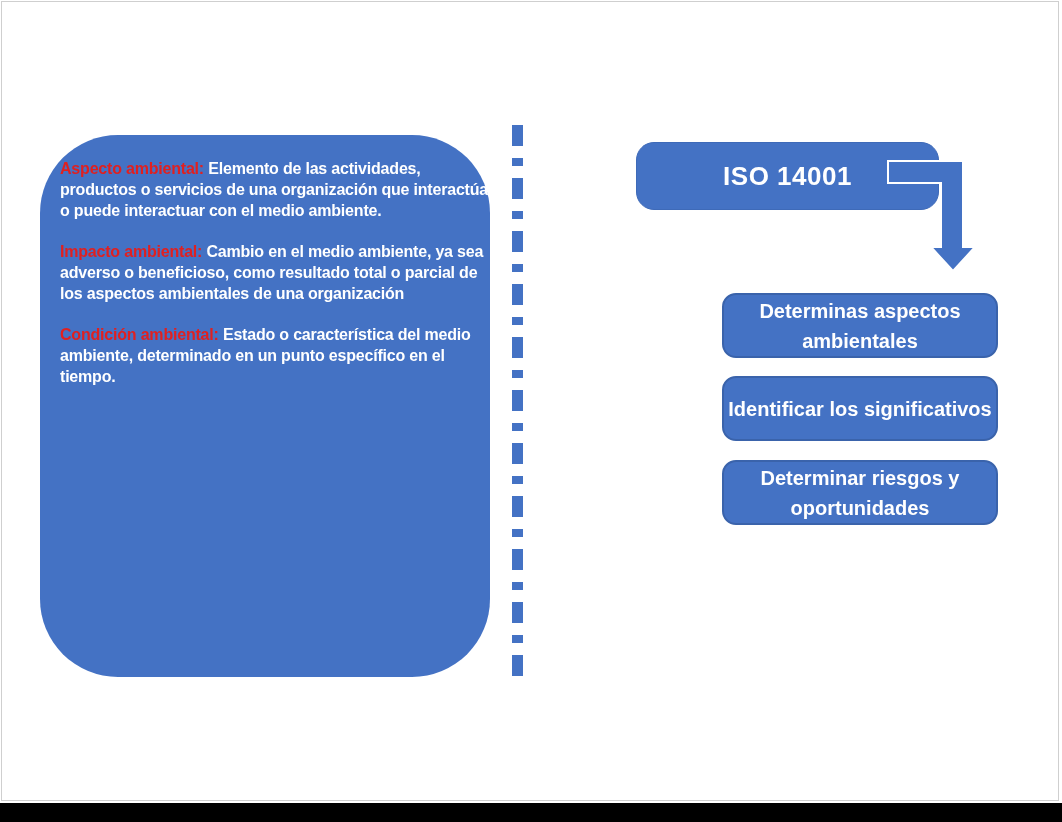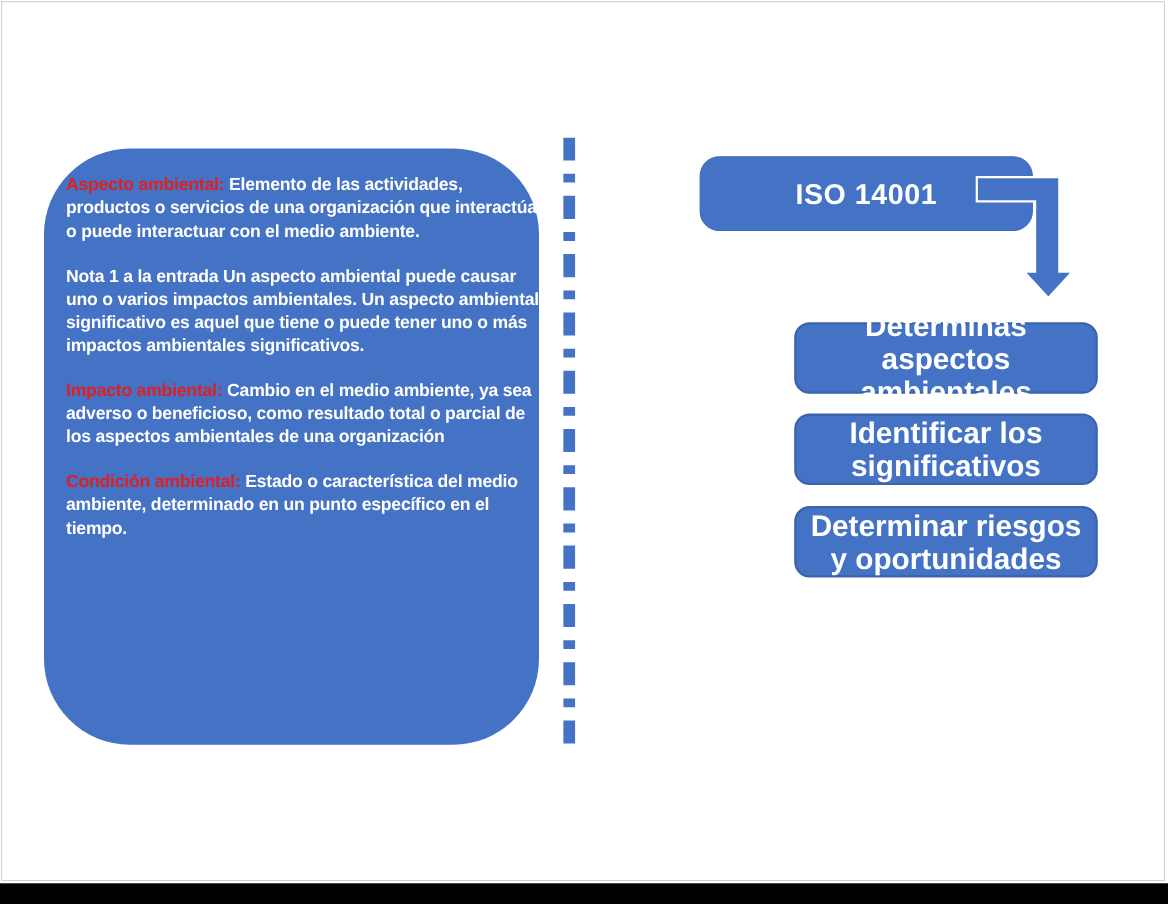--- a/index.html
+++ b/index.html
@@ -35,40 +35,39 @@
     position:absolute;left:623px;top:142px;width:303px;height:68px;
     background:var(--accent);border:1px solid #3e6ab8;border-radius:18px;
     box-sizing:border-box;display:flex;align-items:center;justify-content:center;
     color:#ffffff;font-weight:bold;font-size:26px;letter-spacing:0.5px;margin-left:13px;
   }
   .arrow-wrap{position:absolute;left:880px;top:150px;width:110px;height:135px;z-index:5;}
   .step{
     position:absolute;left:722px;width:276px;height:65px;
     background:var(--accent);border:2.5px solid var(--step-border);border-radius:14px;
     box-sizing:border-box;display:flex;align-items:center;justify-content:center;
-    text-align:center;color:#ffffff;font-weight:bold;font-size:27px;line-height:30px;
+    text-align:center;color:#ffffff;font-weight:bold;font-size:20px;line-height:30px;
     padding:0 4px;
   }
   .step-1{top:293px;}
   .step-2{top:376px;}
   .step-3{top:460px;}
   .bottom-bar{
     position:absolute;left:0;top:803px;width:1062px;height:19px;
     background:var(--bar);
   }
 </style>
 </head>
 <body>
 
 <div class="page-frame"></div>
 
 <div class="def-panel">
   <div class="def-text">
     <p><span class="lead">Aspecto ambiental:</span> <span>Elemento de las actividades, productos o servicios de una organización que interactúa o puede interactuar con el medio ambiente.</span></p>
-    <p><span class="lead"></span> <span>Nota 1 a la entrada Un aspecto ambiental puede causar uno o varios impactos ambientales. Un aspecto ambiental significativo es aquel que tiene o puede tener uno o más impactos ambientales significativos.</span></p>
     <p><span class="lead">Impacto ambiental:</span> <span>Cambio en el medio ambiente, ya sea adverso o beneficioso, como resultado total o parcial de los aspectos ambientales de una organización</span></p>
     <p><span class="lead">Condición ambiental:</span> <span>Estado o característica del medio ambiente, determinado en un punto específico en el tiempo.</span></p>
   </div>
 </div>
 
 <svg class="divider" viewBox="0 0 11 562">
   <line x1="5.5" y1="0" x2="5.5" y2="562" stroke="#4472c4" stroke-width="11" stroke-dasharray="21 12 8 12"></line>
 </svg>
 
 <div class="iso-box">

